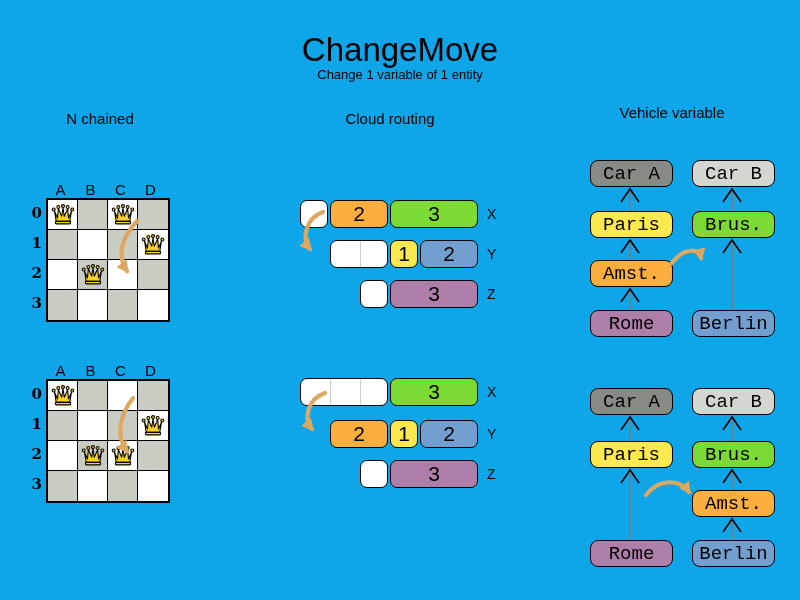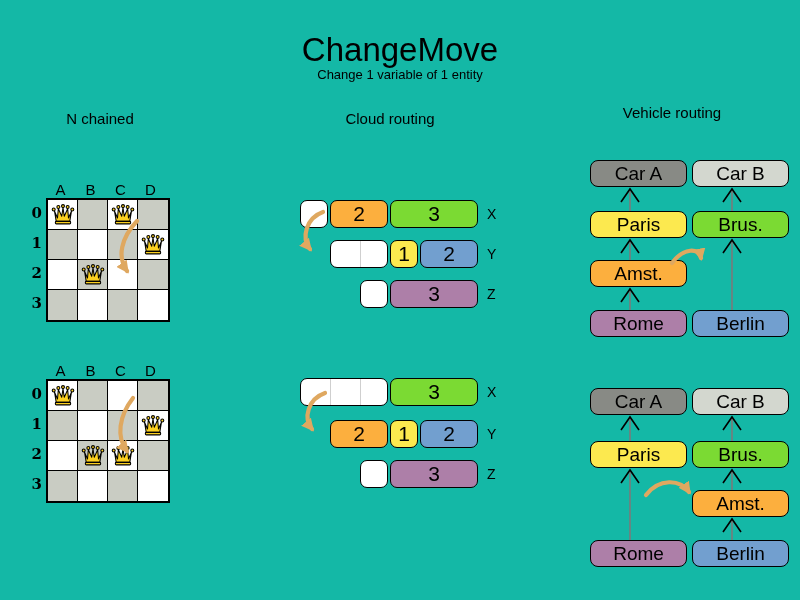--- a/index.html
+++ b/index.html
@@ -1,16 +1,16 @@
 <!DOCTYPE html>
 <html><head>
 <meta charset="utf-8">
 <style>
   html,body{margin:0;padding:0;background:#fff;}
-  .stage{position:relative;width:800px;height:600px;background:#14b8a6;overflow:hidden;
+  .stage{position:relative;width:800px;height:600px;background:#0ea5e9;overflow:hidden;
          font-family:"Liberation Sans",sans-serif;color:#000;}
   .title{position:absolute;left:0;width:800px;top:31px;text-align:center;font-size:33px;}
   .subtitle{position:absolute;left:0;width:800px;top:67px;text-align:center;font-size:13px;}
   .colhead{position:absolute;font-size:15px;text-align:center;}
   
   .board{position:absolute;}
   .bgrid{position:absolute;left:0;top:0;width:120px;height:120px;border:2px solid #000;
          display:grid;grid-template-columns:repeat(4,30px);grid-auto-rows:30px;background:#fff;}
   .cell{border-right:1px solid #000;border-bottom:1px solid #000;box-sizing:border-box;
         display:flex;align-items:center;justify-content:center;}
@@ -20,34 +20,34 @@
   .brow{position:absolute;left:-19px;width:15px;text-align:right;font-size:15px;font-weight:bold;
         font-family:"DejaVu Serif",serif;height:30px;line-height:30px;}
   
   .cbar{position:absolute;height:28px;display:flex;gap:2px;}
   .seg{height:28px;box-sizing:border-box;border:1.6px solid #000;border-radius:7px;
        display:flex;align-items:center;justify-content:center;font-size:21px;position:relative;
        background:#fff;overflow:hidden;}
   .divd{position:absolute;top:0;bottom:0;width:1px;background:#cfcfcf;}
   .clabel{position:absolute;font-size:14px;}
   
-  .node{position:absolute;width:97px;height:27px;box-sizing:border-box;border:1.7px solid #000;
-        border-radius:8px;display:flex;align-items:center;justify-content:center;font-size:19px;}
+  .node{position:absolute;width:83px;height:27px;box-sizing:border-box;border:1.7px solid #000;
+        border-radius:8px;display:flex;align-items:center;justify-content:center;font-size:19px;font-family:Liberation Mono, monospace;}
   .overlay{position:absolute;left:0;top:0;z-index:10;pointer-events:none;}
 </style>
 </head>
 <body>
 
 <div class="stage">
   <div class="title">ChangeMove</div>
   <div class="subtitle">Change 1 variable of 1 entity</div>
 
   <div class="colhead" style="left:40px;top:110px;width:120px;">N chained</div>
   <div class="colhead" style="left:310px;top:110px;width:160px;">Cloud routing</div>
-  <div class="colhead" style="left:592px;top:104px;width:160px;">Vehicle routing</div>
+  <div class="colhead" style="left:592px;top:104px;width:160px;">Vehicle variable</div>
 
   <svg class="overlay" width="800" height="600">
     <defs>
       <marker id="ah" viewBox="0 0 10 10" refX="7.5" refY="5" markerWidth="3" markerHeight="3" orient="auto">
         <path d="M0,0 L10,5 L0,10 z" fill="#dfa860"></path>
       </marker>
     </defs>
     <g id="conns">
         <line x1="630" y1="211" x2="630" y2="189" stroke="#7a7a7a" stroke-width="1.6"></line>
         <polyline points="621,202 630,189 639,202" stroke="#000" stroke-width="1.6" fill="none"></polyline>

